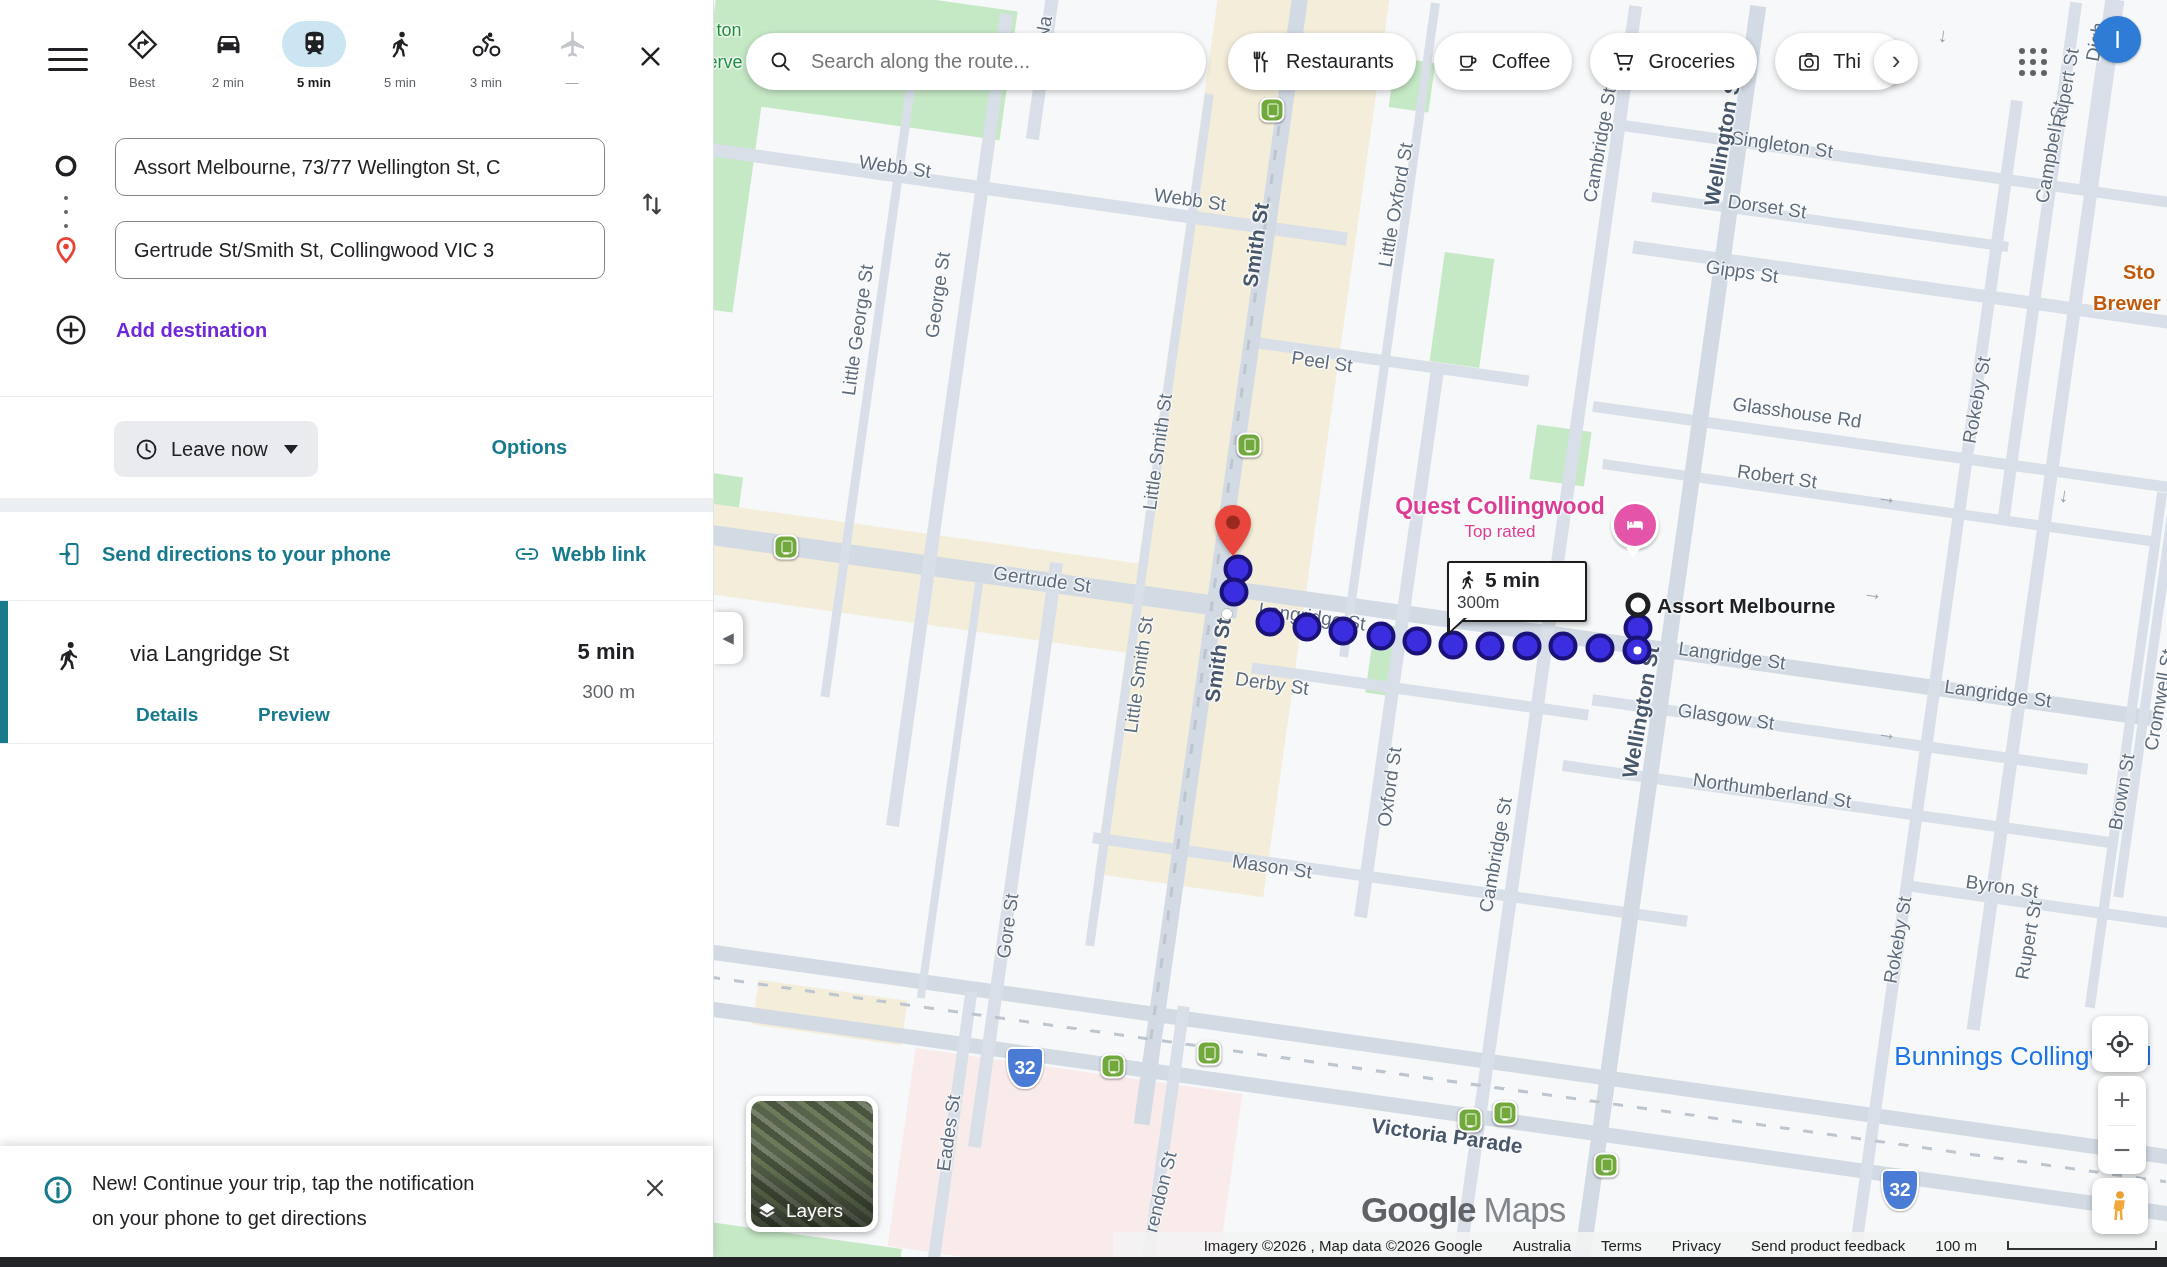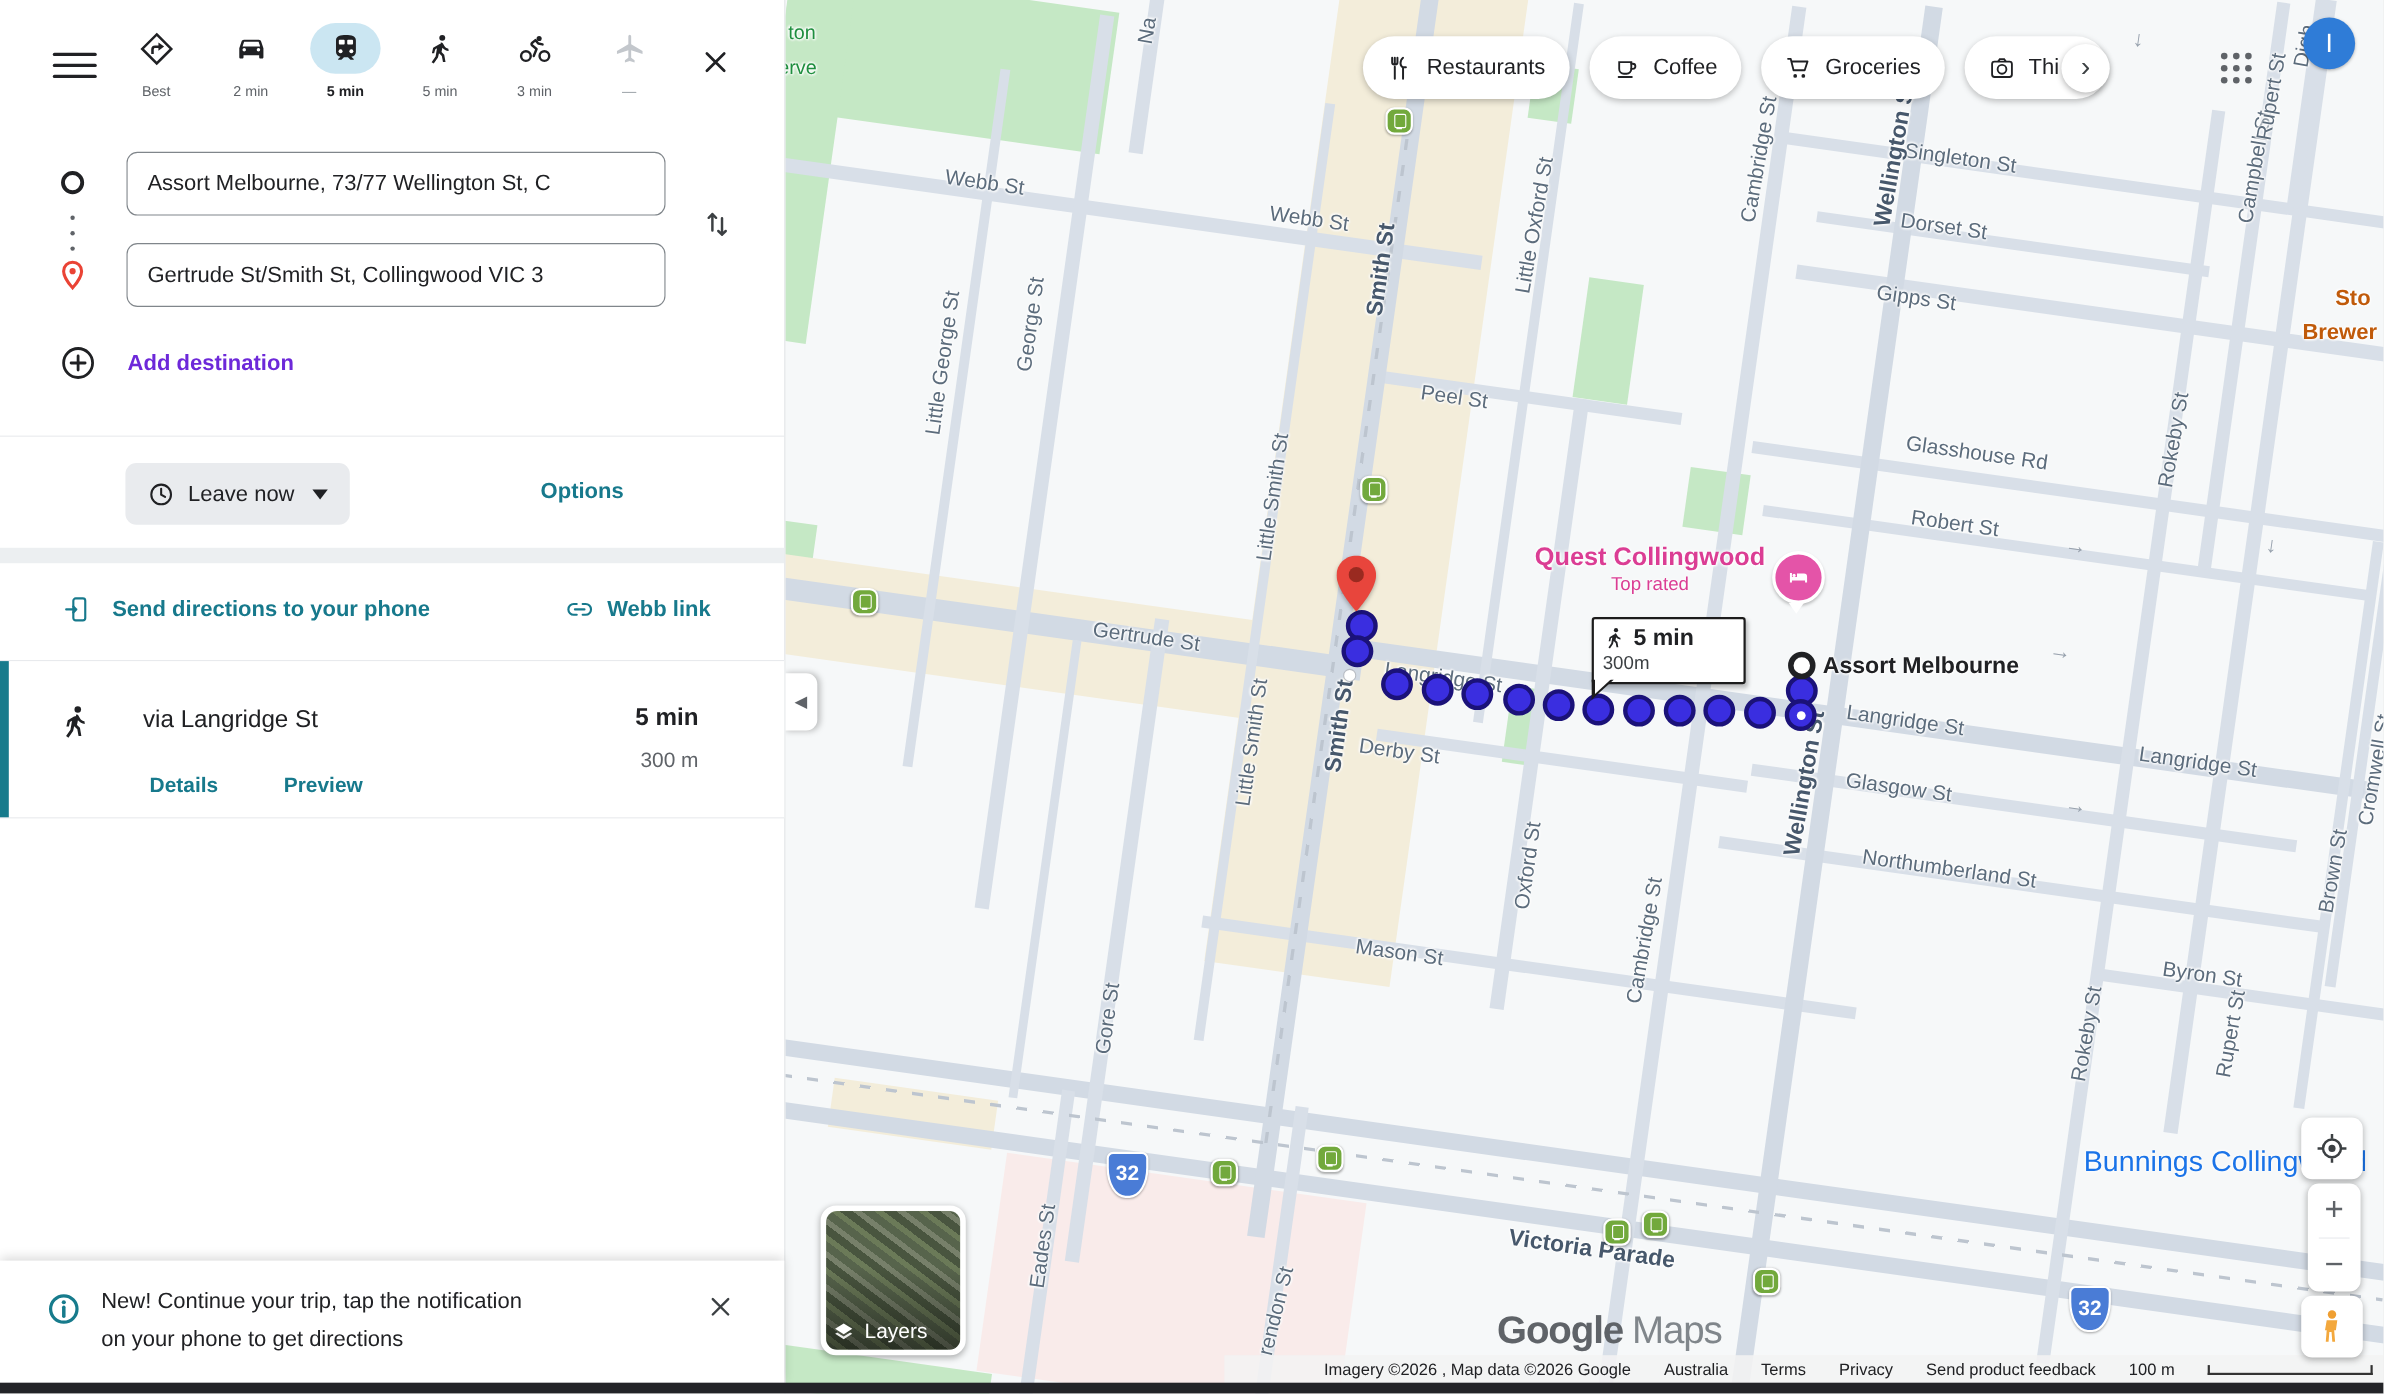--- a/index.html
+++ b/index.html
@@ -92,21 +92,21 @@
   #tooltip .tt-row{display:flex;align-items:center;gap:6px;}
   #tooltip .tt-row svg{width:22px;height:22px;color:#202124;}
   #tt-dur{font-size:21px;font-weight:bold;color:#202124;}
   #tt-dist{font-size:17px;color:#3c4043;margin-top:1px;}
   #tooltip:after{content:"";position:absolute;left:-2px;bottom:-16px;width:0;height:0;border-top:18px solid #1c1c1c;border-right:20px solid transparent;}
   #tooltip:before{content:"";position:absolute;left:1px;bottom:-11px;width:0;height:0;border-top:14px solid #fff;border-right:15px solid transparent;z-index:1;}
   
   #search-pill{position:absolute;left:33px;top:33px;width:460px;height:57px;background:#fff;border-radius:29px;box-shadow:0 2px 6px rgba(0,0,0,.25);display:flex;align-items:center;gap:16px;padding:0 22px;box-sizing:border-box;z-index:20;}
   #search-pill svg{width:25px;height:25px;color:#202124;flex:0 0 auto;}
   #search-input{border:none;outline:none;font-size:20px;color:#70757a;width:100%;background:none;}
-  #chips{position:absolute;left:526px;top:33px;display:flex;gap:18px;z-index:20;}
+  #chips{position:absolute;left:515px;top:33px;display:flex;gap:18px;z-index:20;}
   .chip{height:57px;background:#fff;border:none;border-radius:29px;box-shadow:0 2px 6px rgba(0,0,0,.25);display:flex;align-items:center;gap:12px;padding:0 22px;font-size:20px;color:#202124;cursor:pointer;white-space:nowrap;}
   .chip svg{width:24px;height:24px;color:#202124;}
   .chip.trunc{width:130px;overflow:hidden;padding-right:0;}
   #chip-more{position:absolute;left:1161px;top:40px;width:44px;height:44px;border-radius:50%;background:#fff;border:none;box-shadow:0 2px 6px rgba(0,0,0,.3);font-size:26px;color:#3c4043;cursor:pointer;z-index:21;display:flex;align-items:center;justify-content:center;padding-bottom:4px;}
   #grid-btn{position:absolute;left:1298px;top:40px;width:44px;height:44px;border:none;background:none;cursor:pointer;z-index:20;display:flex;align-items:center;justify-content:center;}
   #grid-btn .g{display:grid;grid-template-columns:repeat(3,6px);grid-gap:5px;}
   #grid-btn .g i{width:6px;height:6px;border-radius:50%;background:#5f6368;}
   #avatar{position:absolute;left:1381px;top:16px;width:47px;height:47px;border-radius:50%;background:#2f7cd7;color:#fff;font-size:24px;display:flex;align-items:center;justify-content:center;z-index:20;cursor:pointer;box-shadow:0 1px 3px rgba(0,0,0,.3);}
   
   .ctl{position:absolute;background:#fff;border-radius:10px;box-shadow:0 2px 6px rgba(0,0,0,.3);z-index:25;}
@@ -472,20 +472,27 @@
       <div class="tt-row">
         <svg viewBox="0 0 24 24">
             <circle cx="13.2" cy="4.2" r="2.1" fill="currentColor"></circle>
             <path d="M12.1 7.4c.7-.1 1.3.2 1.6.8l.9 1.6c.6 1.1 1.7 1.8 2.9 2l.2 1.7c-1.8-.2-3.3-1-4.4-2.3l-.6 3 1.9 1.8.9 5.2h-1.8l-.8-4.3-2-1.9-.7 3-3 4.3-1.5-1 2.8-4 1-5.8-1.3.8-.7 2.8H5.9l.9-3.9 4-2.4c.4-.3.9-.4 1.3-.4z" fill="currentColor"></path>
           </svg>
         <span id="tt-dur">5 min</span>
       </div>
       <div id="tt-dist">300m</div>
     </div>
 
+    <div id="search-pill">
+      <svg viewBox="0 0 24 24">
+          <circle cx="10.5" cy="10.5" r="6.2" fill="none" stroke="currentColor" stroke-width="1.8"></circle>
+          <path d="M15.2 15.2 20 20" stroke="currentColor" stroke-width="1.8" stroke-linecap="round"></path>
+        </svg>
+      <input id="search-input" placeholder="Search along the route..." style="">
+    </div>
     <div id="chips">
         <button class="chip">
           <span style="display:flex">
             <svg viewBox="0 0 24 24">
               <path d="M7 2.5v6.2M4.6 2.5v4.1c0 1.1.9 2 2 2h.8c1.1 0 2-.9 2-2V2.5M7 10.7V21.5M14.5 2.5c-1.4 1-2.3 3-2.3 5.1 0 2 .9 3.1 2.3 3.6V21.5M14.5 11.2h2.6" fill="none" stroke="currentColor" stroke-width="1.8" stroke-linecap="round"></path>
             </svg>
           </span>
           <span>Restaurants</span>
         </button>
         <button class="chip">

